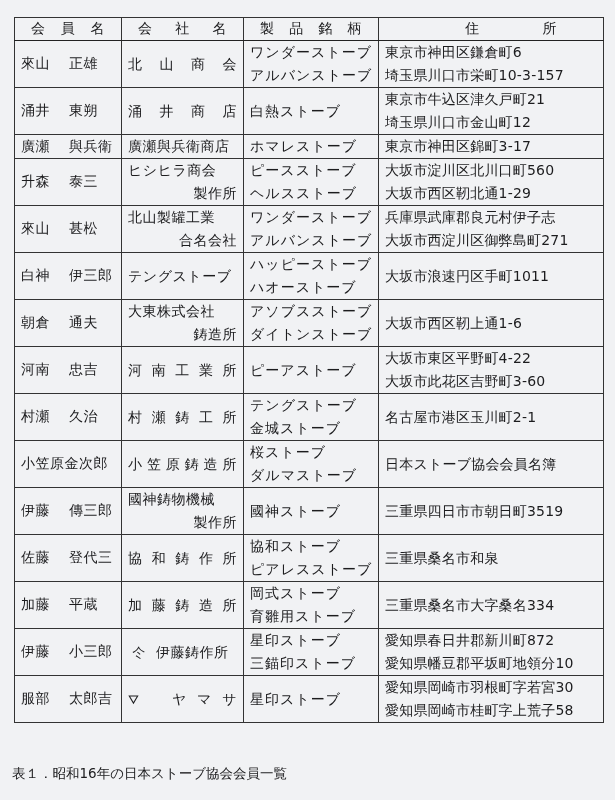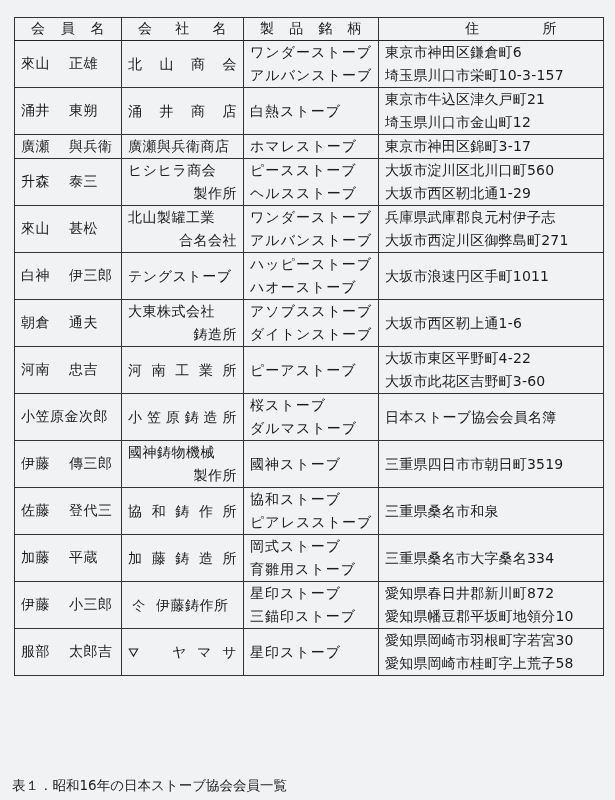--- a/index.html
+++ b/index.html
@@ -44,21 +44,21 @@
   .member .sur { display: inline-block; width: 40px; }
   .member .given { display: inline-block; margin-left: 8px; }
   .member.one .sur { width: auto; }
   .company .line.l2 { text-align: right; }
   .company.spread .line { text-align: justify; text-align-last: justify; }
   .mark { display: inline-block; width: 22px; font-size: 13px; text-align: center; }
   .product .line { letter-spacing: 1px; }
   .address .line { letter-spacing: 0.2px; }
   .caption {
     position: absolute; left: 12px; top: 764px;
-    font-size: 13.5px; line-height: 18px; white-space: nowrap; margin-top: 12px;
+    font-size: 13.5px; line-height: 18px; white-space: nowrap;
   }
   .caption .src { padding-left: 128px; display: block; }
 </style>
 </head>
 <body>
 
 <div class="sheet">
   <table class="members">
     <colgroup>
         <col class="c1">
@@ -202,20 +202,33 @@
           </td>
           <td class="product">
             <span class="line">ピーアストーブ</span>
           </td>
           <td class="address">
             <span class="line">大坂市東区平野町4-22</span>
             <span class="line">大坂市此花区吉野町3-60</span>
           </td>
         </tr>
         <tr class="row">
+          <td class="member"><span class="sur">村瀬</span><span class="given">久治</span></td>
+          <td class="company spread">
+            <span class="line">村瀬鋳工所</span>
+          </td>
+          <td class="product">
+            <span class="line">テングストーブ</span>
+            <span class="line">金城ストーブ</span>
+          </td>
+          <td class="address">
+            <span class="line">名古屋市港区玉川町2-1</span>
+          </td>
+        </tr>
+        <tr class="row">
           <td class="member one"><span class="sur">小笠原</span><span class="given" style="margin-left: 0px; text-align: right;">金次郎</span></td>
           <td class="company spread">
             <span class="line">小笠原鋳造所</span>
           </td>
           <td class="product">
             <span class="line">桜ストーブ</span>
             <span class="line">ダルマストーブ</span>
           </td>
           <td class="address">
             <span class="line">日本ストーブ協会会員名簿</span>

